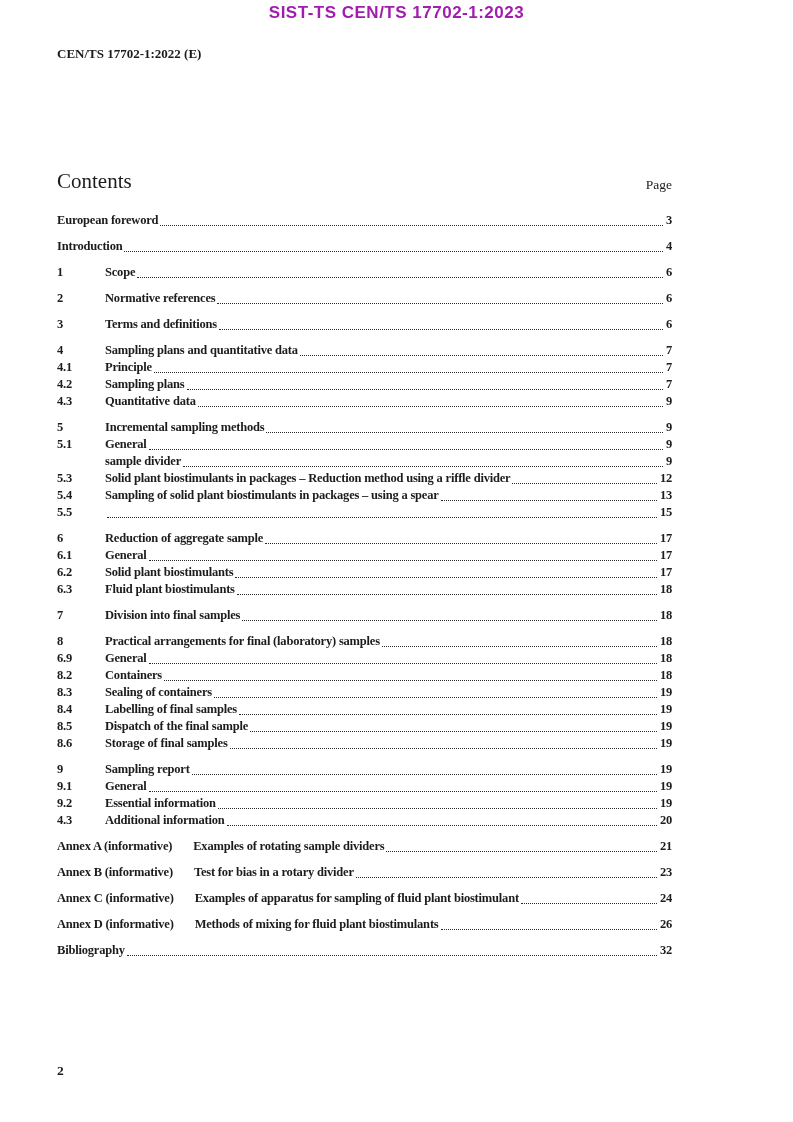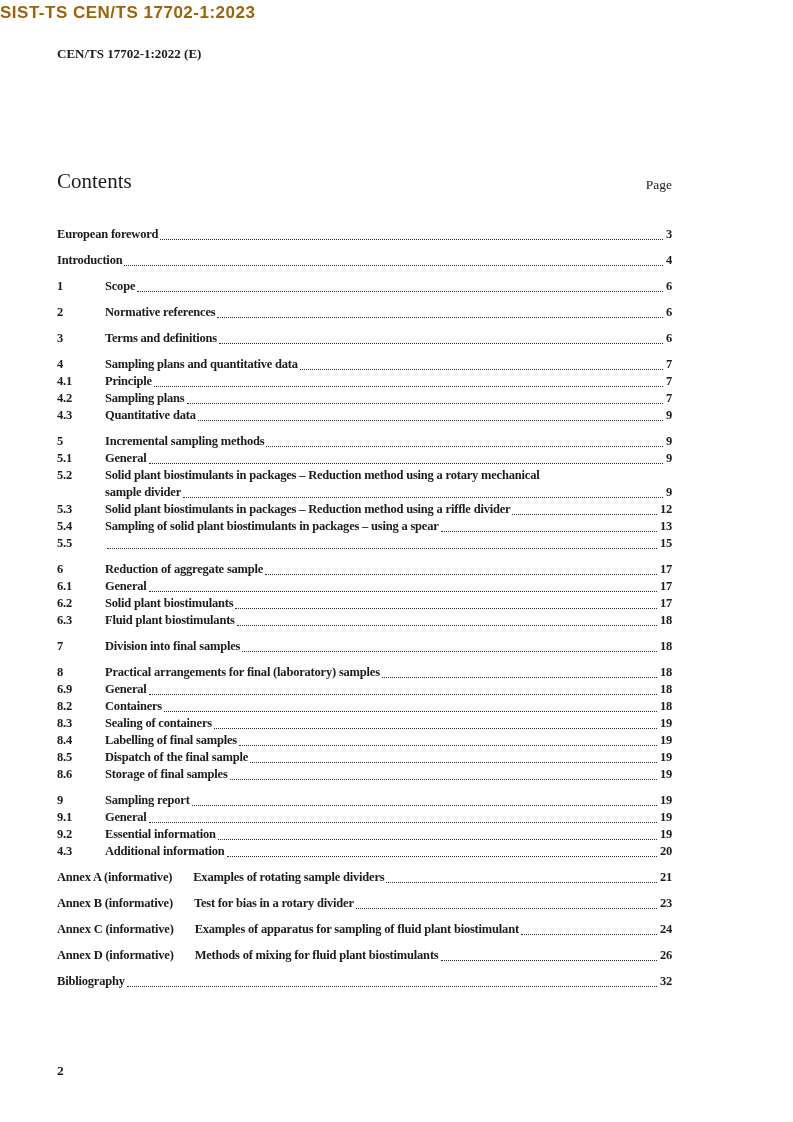--- a/index.html
+++ b/index.html
@@ -14,25 +14,26 @@
     background: #ffffff;
     font-family: "Liberation Serif", "DejaVu Serif", serif;
     color: #1c1c1c;
     overflow: hidden;
   }
   .watermark {
     position: absolute;
     top: 3px;
     left: 0;
     width: 100%;
+    text-align: center;
     font-family: "Liberation Sans", "DejaVu Sans", sans-serif;
     font-weight: bold;
     font-size: 17px;
     letter-spacing: 0.5px;
-    color: #a16207;
+    color: #a21caf;
   }
   .doc-ref {
     position: absolute;
     top: 46px;
     left: 57px;
     font-weight: bold;
     font-size: 13px;
   }
   .contents-head {
     position: absolute;
@@ -52,21 +53,21 @@
     font-size: 13.5px;
     line-height: 18px;
   }
   .toc {
     position: absolute;
     top: 212px;
     left: 57px;
     right: 121px;
   }
   .toc-group { margin-top: 9px; }
-  .toc-group:first-child { margin-top: 14px; font-family: Liberation Serif, serif; }
+  .toc-group:first-child { margin-top: 0; font-family: Liberation Serif, serif; }
   .toc-row {
     display: flex;
     align-items: baseline;
     height: 17px;
     line-height: 17px;
     font-size: 12.5px;
     font-weight: bold;
     letter-spacing: -0.2px;
     white-space: nowrap;
   }
@@ -178,24 +179,20 @@
           <span class="leader"></span>
           <span class="toc-page">9</span>
         </div>
         <div class="toc-row">
           <span class="toc-num">5.1</span>
           <span class="toc-title">General</span>
           <span class="leader"></span>
           <span class="toc-page">9</span>
         </div>
         <div class="toc-row">
-          <span class="toc-num">5.2</span>
-          <span class="toc-title">Solid plant biostimulants in packages – Reduction method using a rotary mechanical</span>
-        </div>
-        <div class="toc-row">
           <span class="toc-num"></span>
           <span class="toc-title">sample divider</span>
           <span class="leader"></span>
           <span class="toc-page">9</span>
         </div>
         <div class="toc-row">
           <span class="toc-num">5.3</span>
           <span class="toc-title">Solid plant biostimulants in packages – Reduction method using a riffle divider</span>
           <span class="leader"></span>
           <span class="toc-page">12</span>

